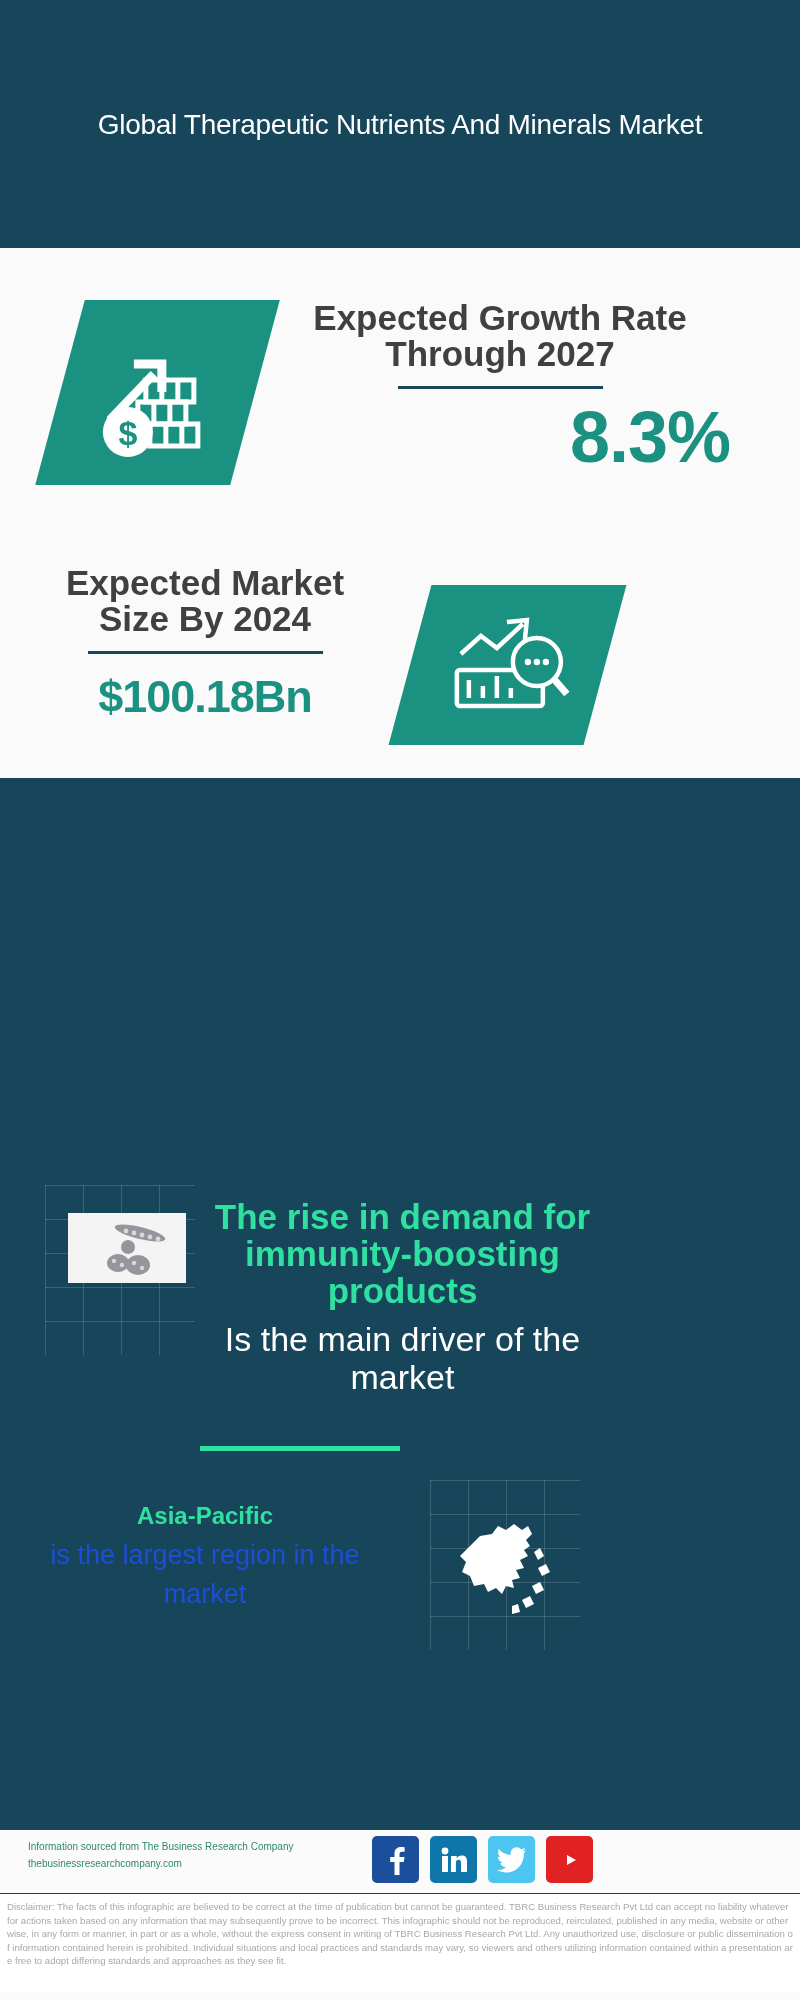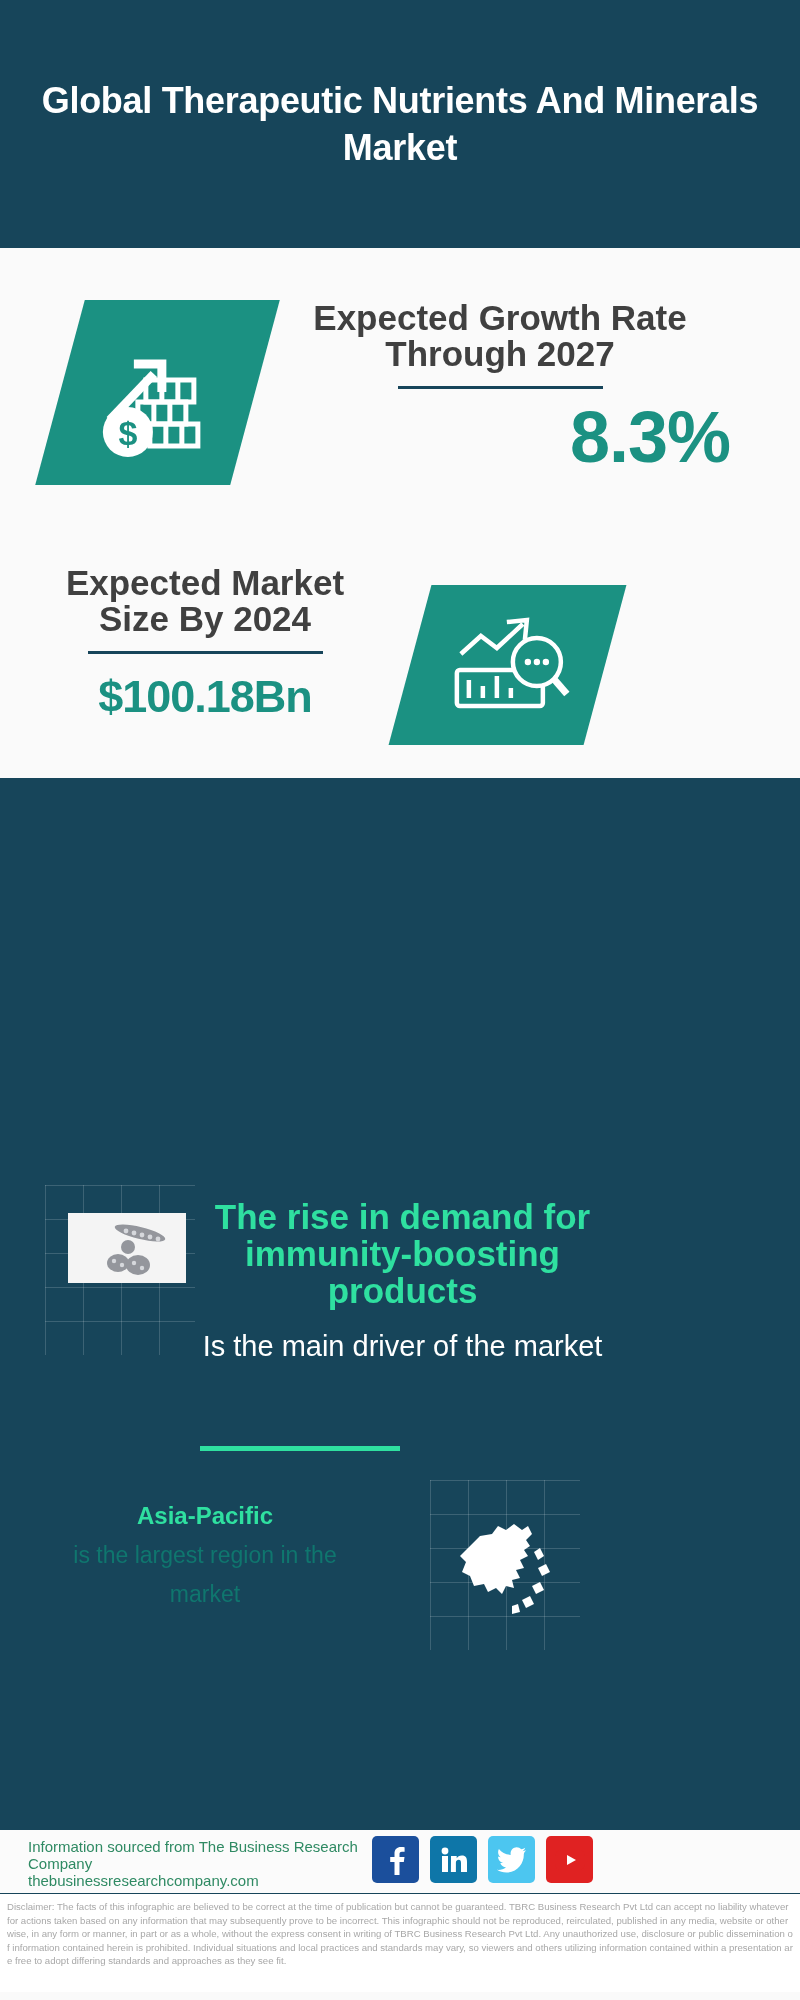--- a/index.html
+++ b/index.html
@@ -12,21 +12,21 @@
   .page{position:relative;width:800px;height:2000px;overflow:hidden;background:#fafafa;}
 
   
   .header{
     position:absolute;left:0;top:0;width:800px;height:248px;
     background:#17455a;
     display:flex;align-items:center;justify-content:center;
   }
   .header-title{
     color:#ffffff;
-    font-size:36px;line-height:47px;font-weight:bold;
+    font-size:28px;line-height:47px;font-weight:normal;
     text-align:center;letter-spacing:-0.3px;
     padding:0 30px;
   }
 
   
   .light-body{
     position:absolute;left:0;top:248px;width:800px;height:530px;
     background:#fafafa;
   }
 
@@ -90,46 +90,46 @@
   }
 
   
   .driver-block{
     position:absolute;left:195px;top:1198px;width:415px;text-align:center;
   }
   .driver-accent{
     color:#2fe0a0;font-size:35px;font-weight:bold;line-height:37px;
   }
   .driver-white{
-    color:#ffffff;font-size:29px;line-height:38px;margin-top:18px;
+    color:#ffffff;font-size:34px;line-height:38px;margin-top:11px;
   }
   .driver-rule{
     position:absolute;left:200px;top:1446px;width:200px;height:5px;background:#2fe0a0;
   }
 
   
   .region-block{
     position:absolute;left:35px;top:1495px;width:340px;text-align:center;
   }
   .region-accent{
     color:#2fe0a0;font-size:24px;font-weight:bold;line-height:41px;
   }
   .region-white{
-    color:#0f766e;font-size:23px;line-height:39px;
+    color:#1d4ed8;font-size:27px;line-height:39px;
   }
 
   
   .footer-bar{
     position:absolute;left:0;top:1828px;width:800px;height:65px;
     background:#fbfbfb;
     border-top:2px solid #17455a;
   }
   .footer-source{
     position:absolute;left:28px;top:1838px;width:340px;
-    color:#2f8a63;font-size:15px;line-height:17px;
+    color:#2f8a63;font-size:10px;line-height:17px;
   }
   .social-row{
     position:absolute;left:372px;top:1836px;display:flex;gap:11px;
   }
   .social{
     width:47px;height:47px;border-radius:5px;
     display:flex;align-items:center;justify-content:center;
   }
   .social svg{display:block;}
 

